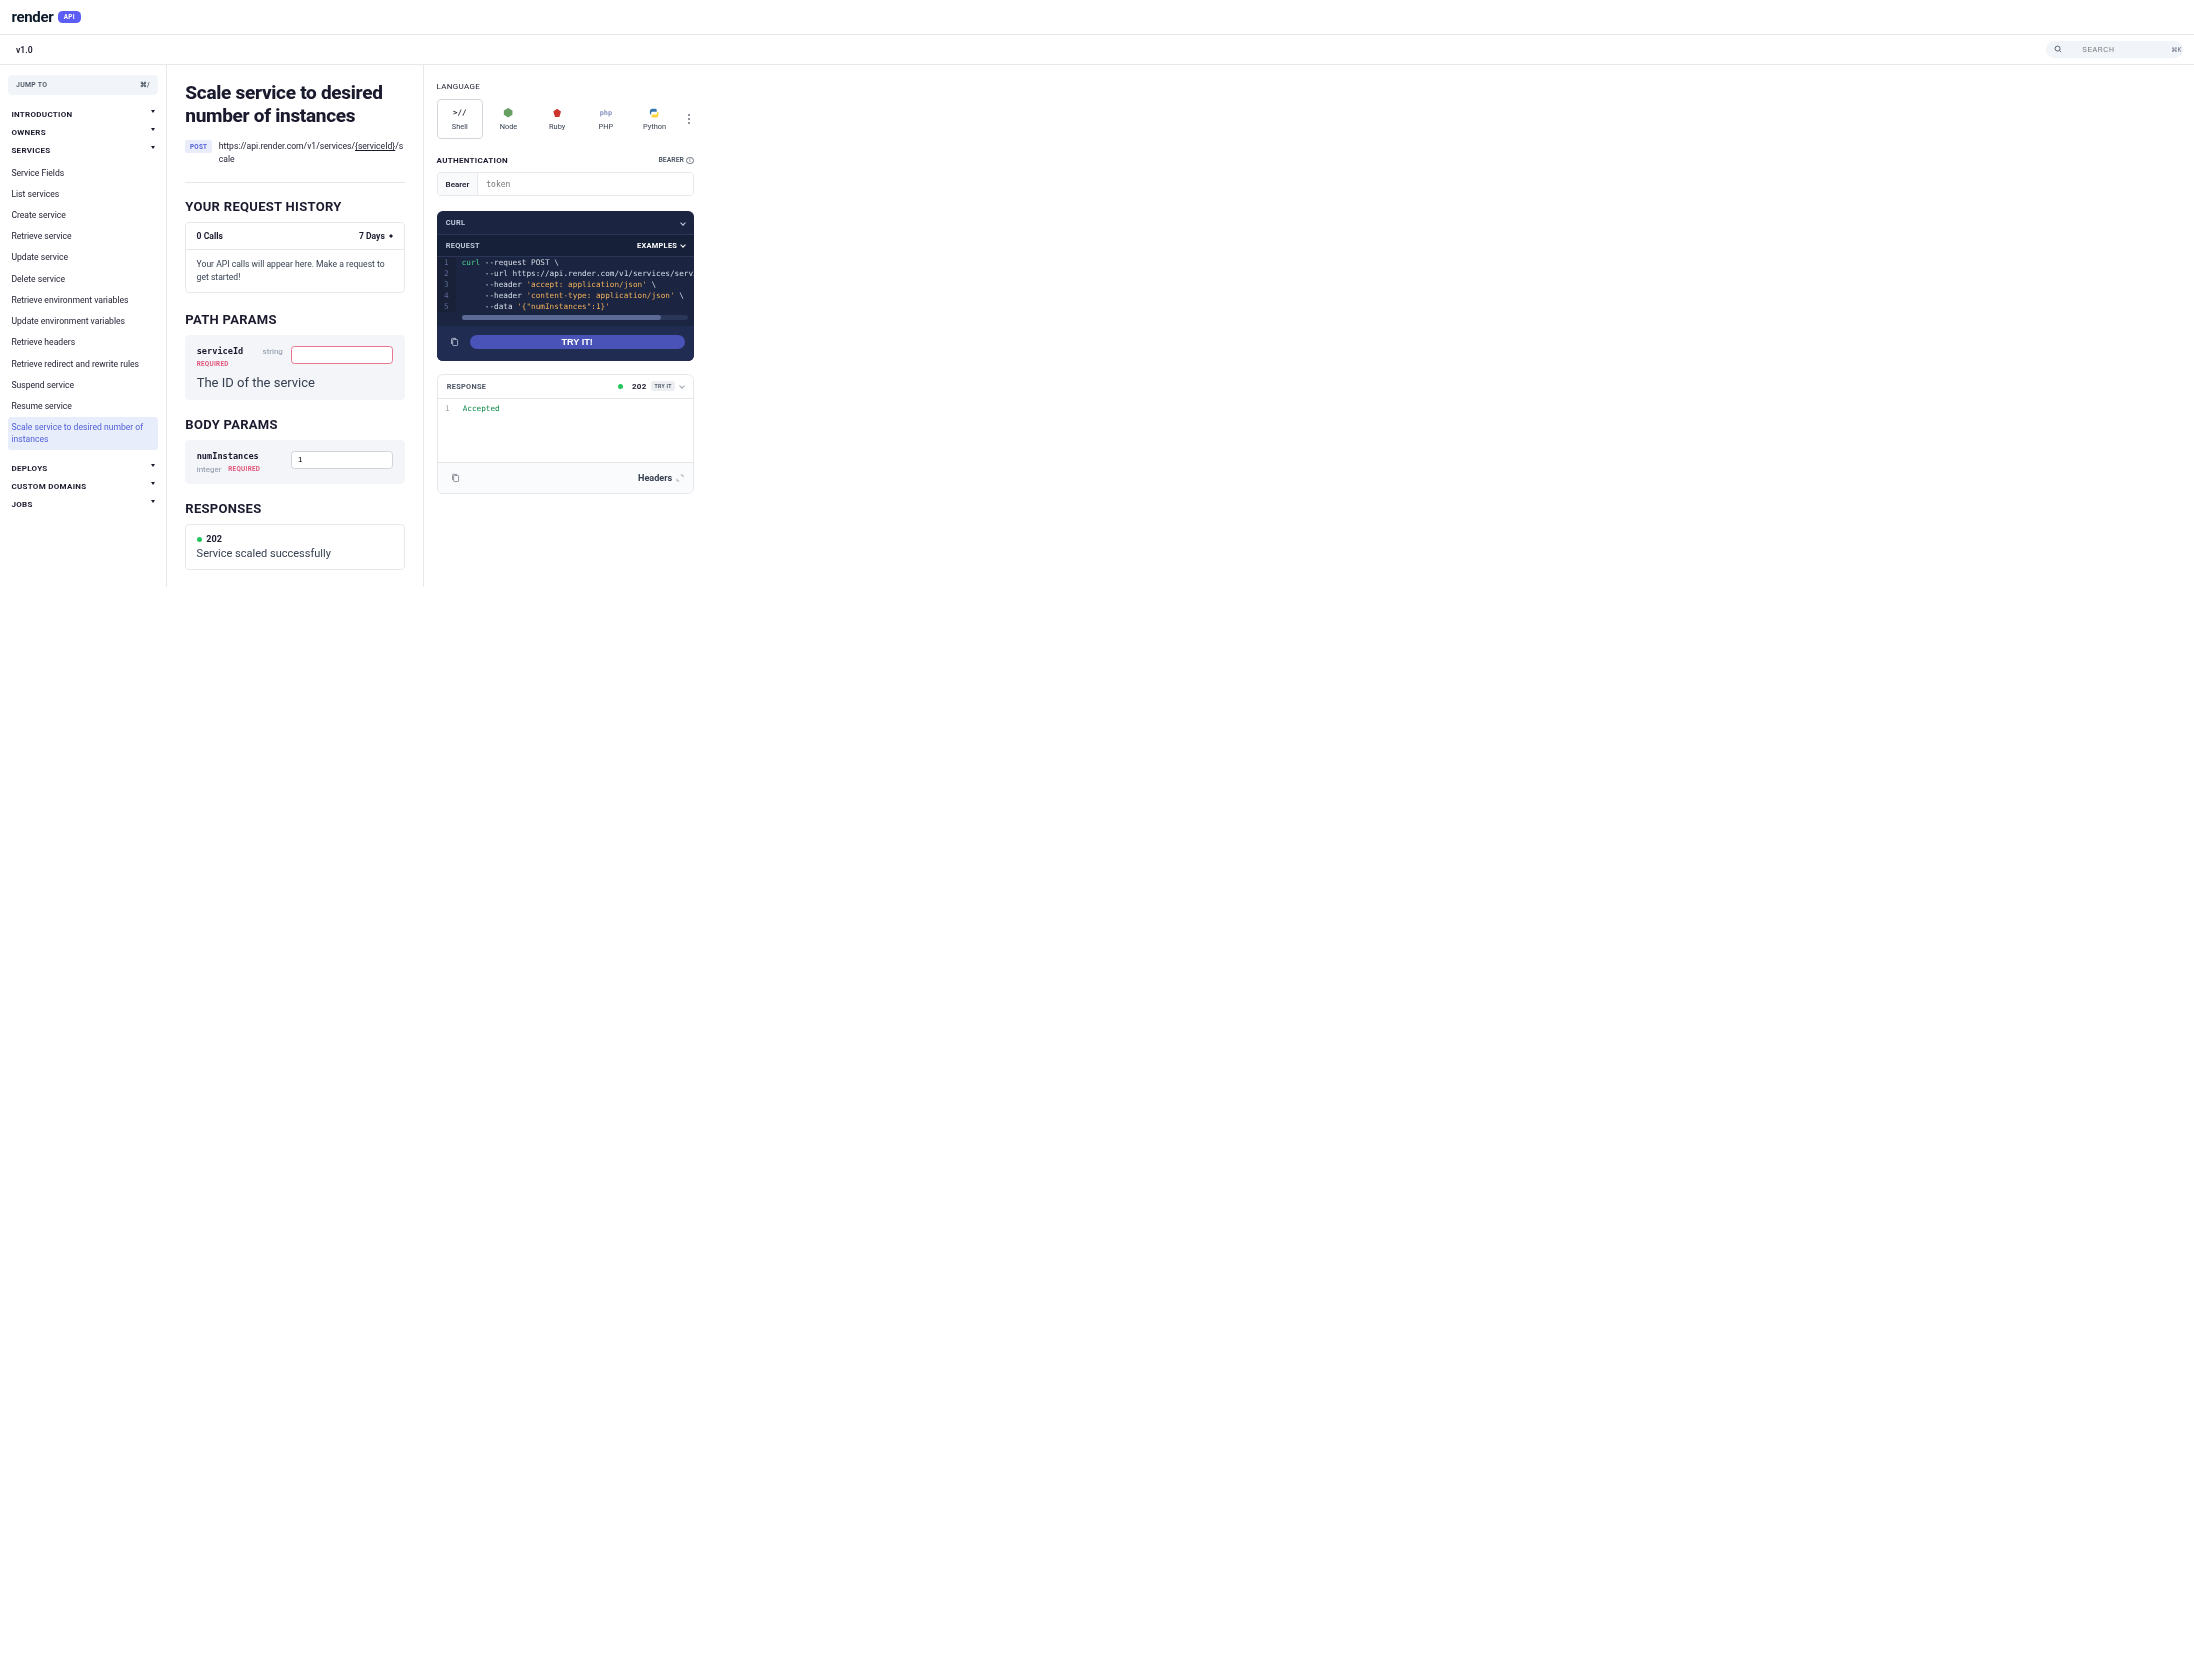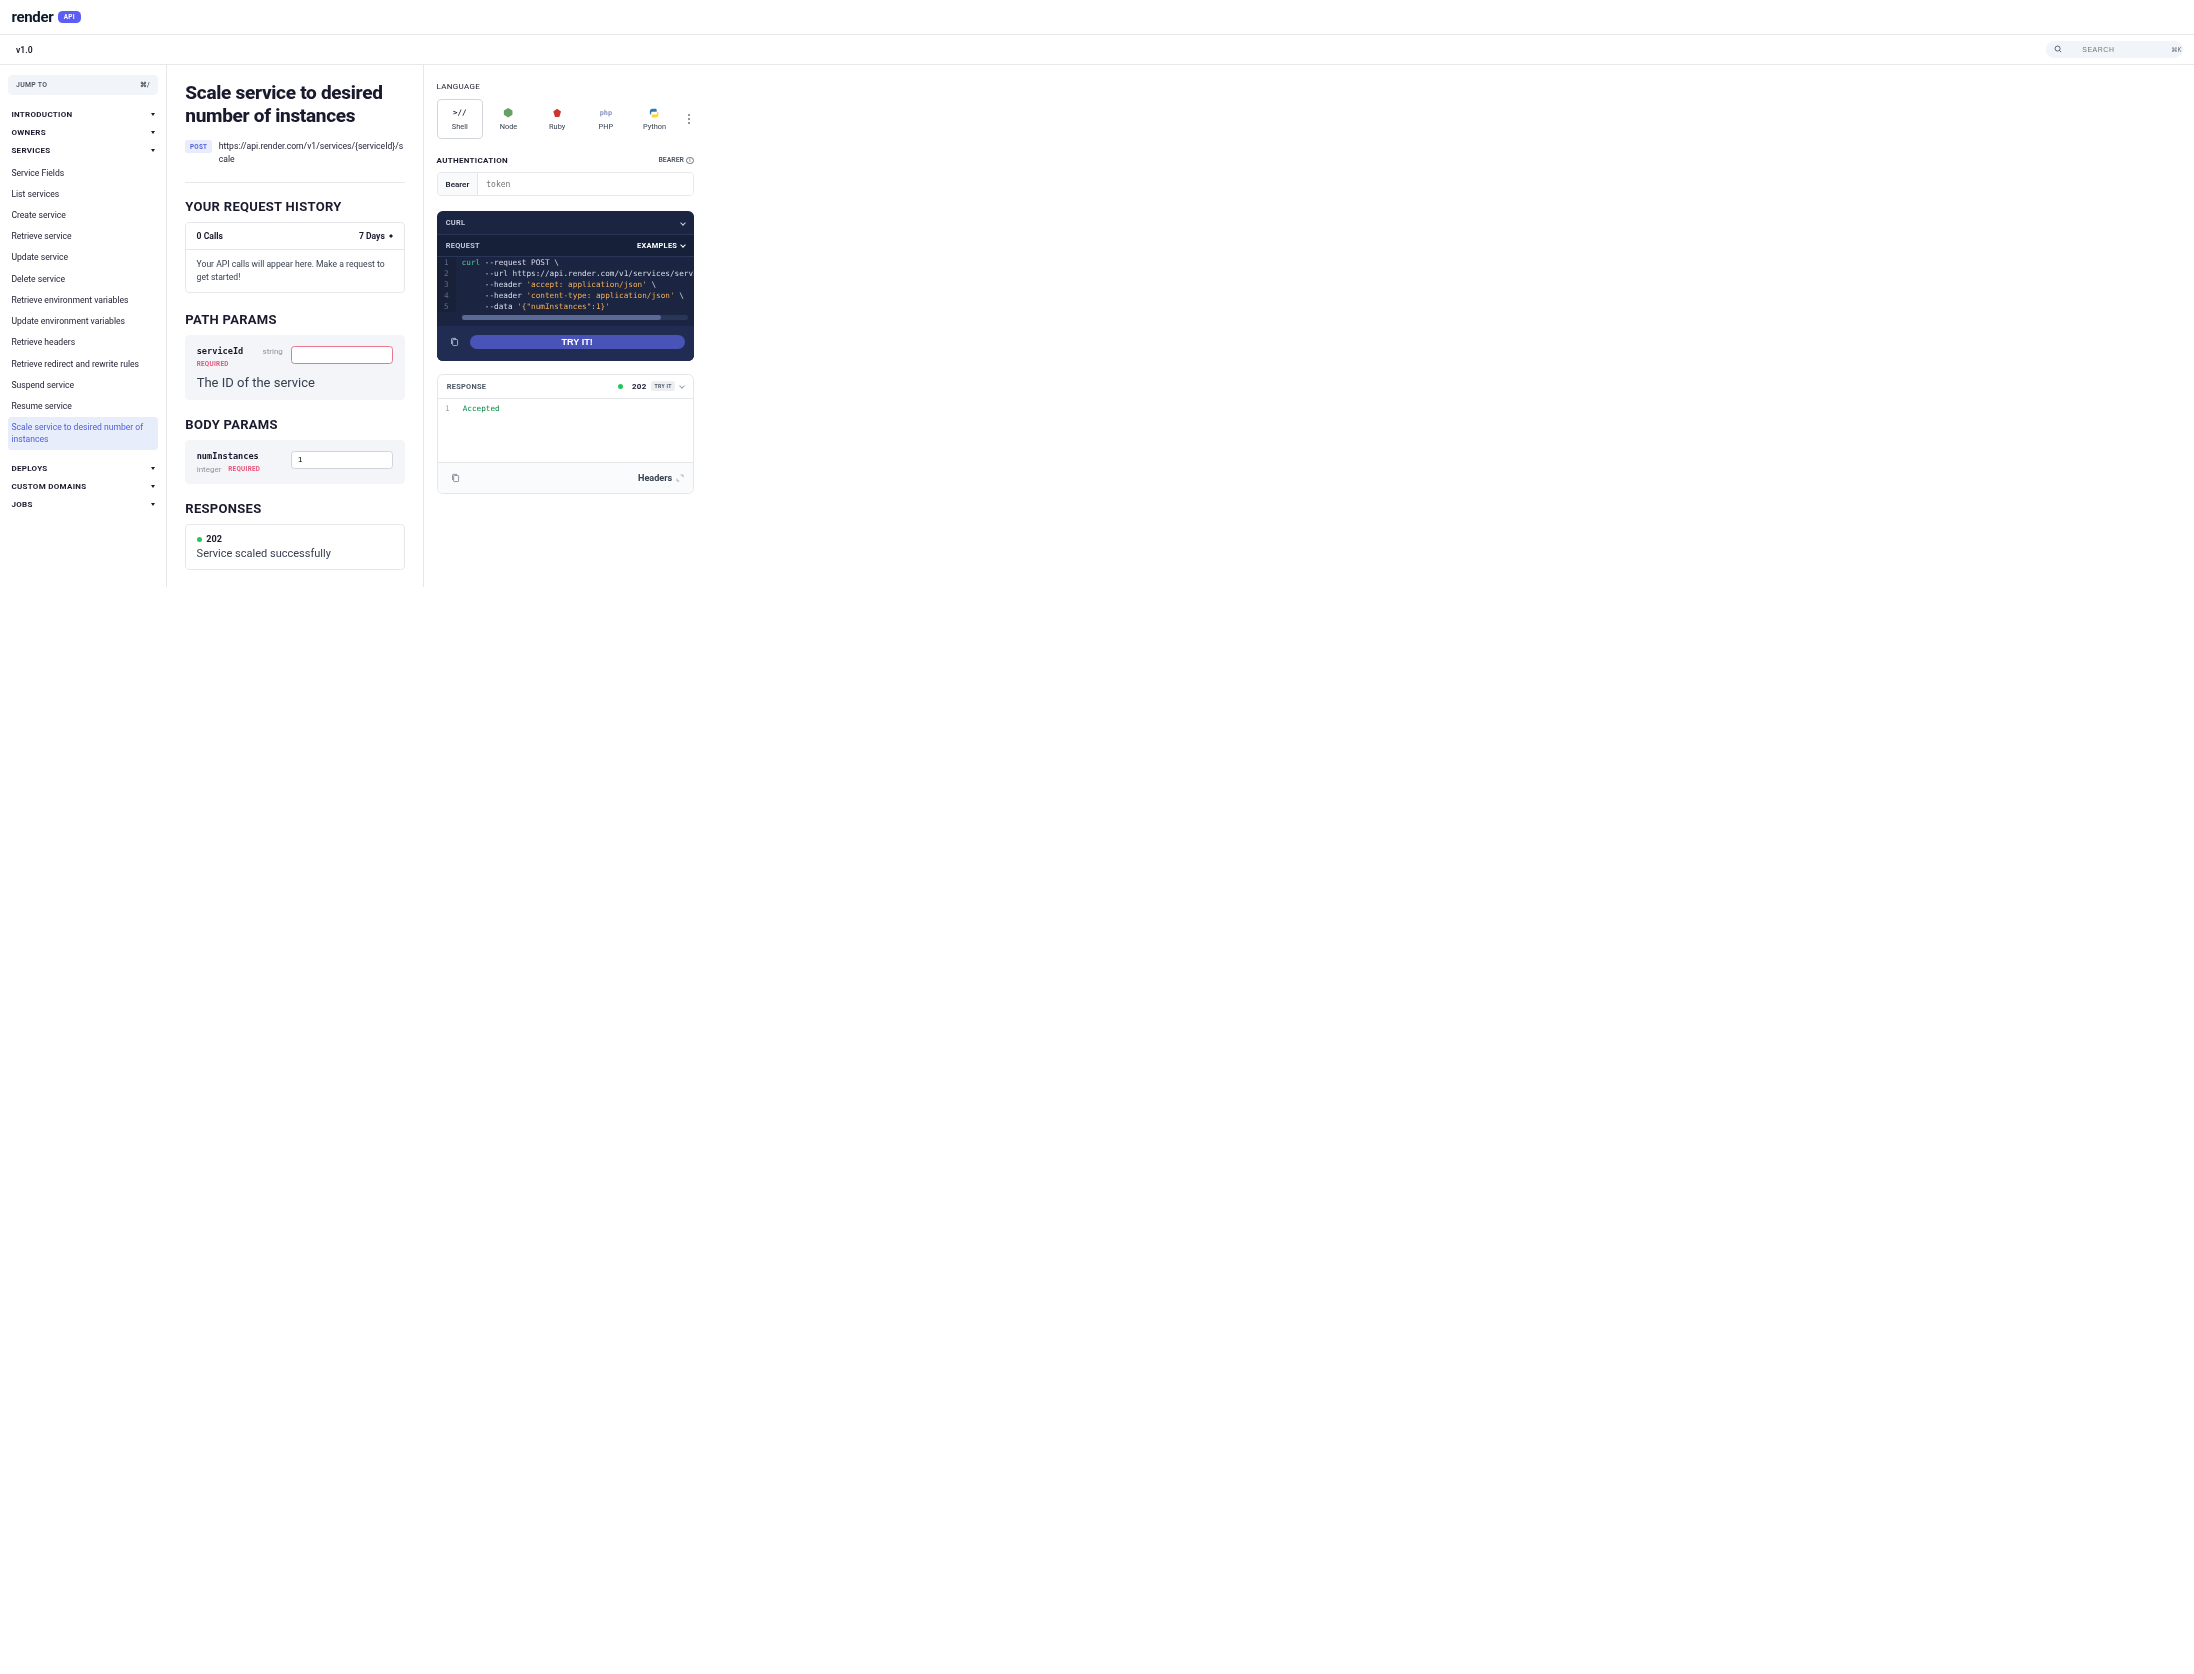--- a/index.html
+++ b/index.html
@@ -9,33 +9,33 @@
 .api-badge{background:#5b5df5;color:#fff;font-size:6.3px;font-weight:700;padding:2.3px 5.7px;border-radius:4.6px;margin-left:4.6px;letter-spacing:0.3px}
 .subheader{display:flex;align-items:center;justify-content:space-between;padding:5.7px 11.4px 5.7px 16px;border-bottom:0.6px solid #e8e8e8}
 .version{font-weight:600;font-size:8.6px}
 .search-box{display:flex;align-items:center;background:#f1f4f8;border-radius:11.4px;padding:4.6px 8px;width:137px}
 .search-box svg{flex-shrink:0}
 .search-box input{border:none;background:transparent;outline:none;font-size:6.9px;letter-spacing:0.6px;margin-left:20px;flex:1;color:#4b5563}
 .search-kbd{font-size:6.3px;color:#6b7280}
 .layout{display:flex}
 .sidebar{width:167px;border-right:0.6px solid #e8e8e8;padding:10.3px 8px;flex-shrink:0}
 .jump-to{background:#f1f4f8;border-radius:4.6px;padding:5.7px 8px;display:flex;justify-content:space-between;align-items:center;font-size:6.9px;font-weight:600;letter-spacing:0.3px;color:#4b5563;margin-bottom:10.3px}
-.nav-section{display:flex;justify-content:space-between;align-items:center;padding:4.6px 3.4px;cursor:pointer}
+.nav-section{display:flex;justify-content:space-between;align-items:flex-start;padding:4.6px 3.4px;cursor:pointer}
 .nav-section-title{font-size:8px;font-weight:700;letter-spacing:0.3px}
 .caret{width:0;height:0;border-left:2.9px solid transparent;border-right:2.9px solid transparent;border-top:3.4px solid #1a1a2e}
 .nav-item{padding:4.6px 3.4px;font-size:8.6px;color:#1a1a2e;cursor:pointer;border-radius:3.4px;line-height:1.4}
 .nav-item.active{background:#e8edfb;color:#4f5fd8}
 .nav-list{margin:2.3px 0 9.1px 0}
 .content{flex:1;display:flex}
 .main{flex:1;padding:17px 18.3px;border-right:0.6px solid #e8e8e8;max-width:257px}
 .page-title{font-size:19px;font-weight:800;line-height:1.2;letter-spacing:-0.3px;margin-bottom:12.6px}
 .endpoint-row{display:flex;align-items:flex-start;gap:6.9px;padding-bottom:16px;border-bottom:0.6px solid #e8e8e8;margin-bottom:16px}
 .method-badge{background:#e9ecfb;color:#4f5fd8;font-size:6.3px;font-weight:700;padding:2.3px 4.6px;border-radius:2.3px;letter-spacing:0.3px}
 .endpoint-url{font-size:8.6px;color:#1a1a2e;word-break:break-all;line-height:1.5}
-.endpoint-url .param{}
+.endpoint-url .param{text-decoration:underline}
 .section-heading{font-size:13px;font-weight:700;letter-spacing:0.3px;margin-bottom:8px}
 .history-box{border:0.6px solid #e5e7eb;border-radius:4.6px;overflow:hidden;margin-bottom:19.4px}
 .history-head{display:flex;justify-content:space-between;align-items:center;padding:8px 10.3px;border-bottom:0.6px solid #e5e7eb;font-weight:700;font-size:8.6px}
 .history-range{display:flex;align-items:center;gap:4.6px}
 .sort-arrows{display:flex;flex-direction:column;gap:0.6px}
 .sort-arrows span{width:0;height:0;border-left:2.3px solid transparent;border-right:2.3px solid transparent}
 .sort-arrows .up{border-bottom:2.3px solid #1a1a2e}
 .sort-arrows .down{border-top:2.3px solid #1a1a2e}
 .history-body{padding:8px 10.3px;font-size:8.6px;color:#374151;line-height:1.5}
 .param-box{background:#f3f5f8;border-radius:4.6px;padding:10.3px 11.4px;margin-bottom:17px}

